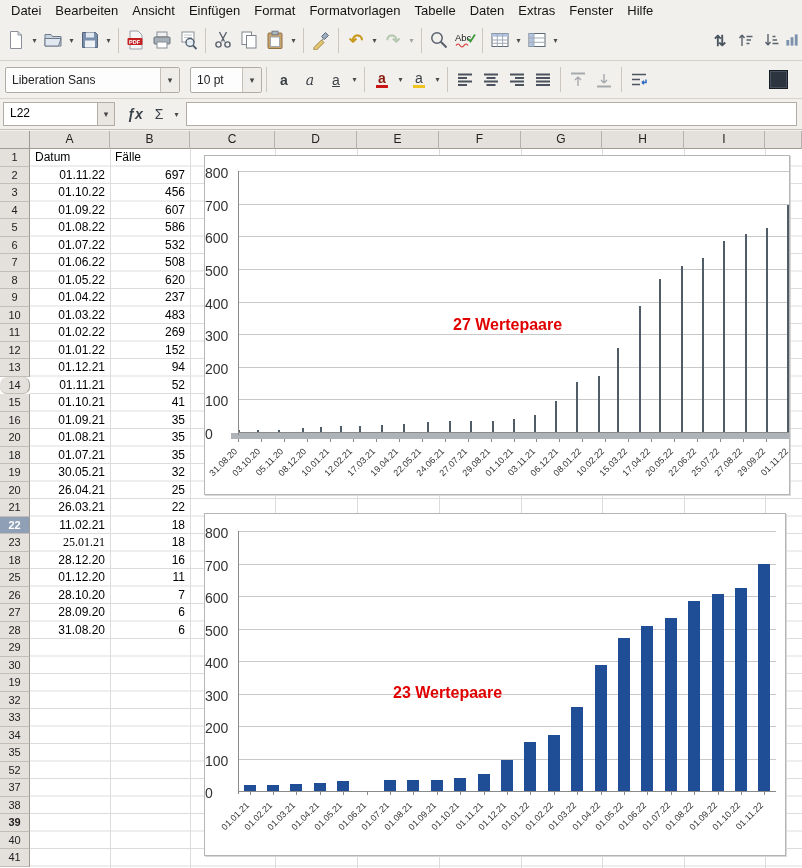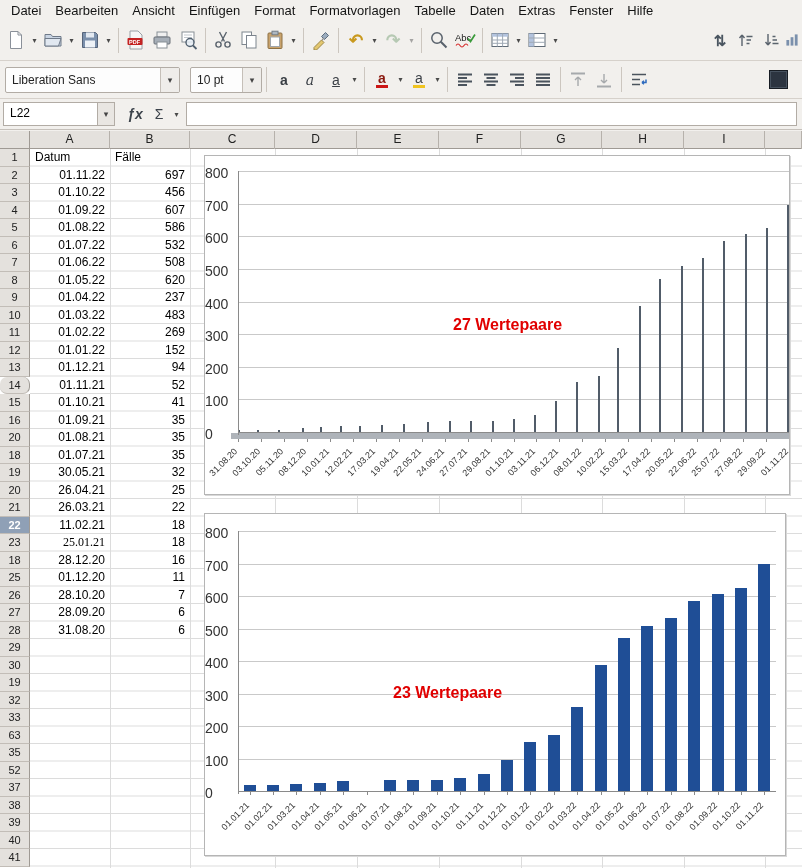--- a/index.html
+++ b/index.html
@@ -394,26 +394,26 @@
         <div class="rowhead" style="top: 420.5px; height: 17.5px;">18</div>
         <div class="rowhead" style="top: 438px; height: 17.5px;">25</div>
         <div class="rowhead" style="top: 455.5px; height: 17.5px;">26</div>
         <div class="rowhead" style="top: 473px; height: 17.5px;">27</div>
         <div class="rowhead" style="top: 490.5px; height: 17.5px;">28</div>
         <div class="rowhead" style="top: 508px; height: 17.5px;">29</div>
         <div class="rowhead" style="top: 525.5px; height: 17.5px;">30</div>
         <div class="rowhead" style="top: 543px; height: 17.5px;">19</div>
         <div class="rowhead" style="top: 560.5px; height: 17.5px;">32</div>
         <div class="rowhead" style="top: 578px; height: 17.5px;">33</div>
-        <div class="rowhead" style="top: 595.5px; height: 17.5px;">63</div>
+        <div class="rowhead" style="top: 595.5px; height: 17.5px;">34</div>
         <div class="rowhead" style="top: 613px; height: 17.5px;">35</div>
         <div class="rowhead" style="top: 630.5px; height: 17.5px;">52</div>
         <div class="rowhead" style="top: 648px; height: 17.5px;">37</div>
         <div class="rowhead" style="top: 665.5px; height: 17.5px;">38</div>
-        <div class="rowhead" style="top: 683px; height: 17.5px;">39</div>
+        <div class="rowhead" style="top: 683px; height: 17.5px; font-weight: bold;">39</div>
         <div class="rowhead" style="top: 700.5px; height: 17.5px;">40</div>
         <div class="rowhead" style="top: 718px; height: 17.5px;">41</div>
       </div>
     <div>
         <div class="vline" style="left: 110px;"></div>
         <div class="vline" style="left: 190px;"></div>
         <div class="vline" style="left: 275px;"></div>
         <div class="vline" style="left: 357px;"></div>
         <div class="vline" style="left: 439px;"></div>
         <div class="vline" style="left: 521px;"></div>

